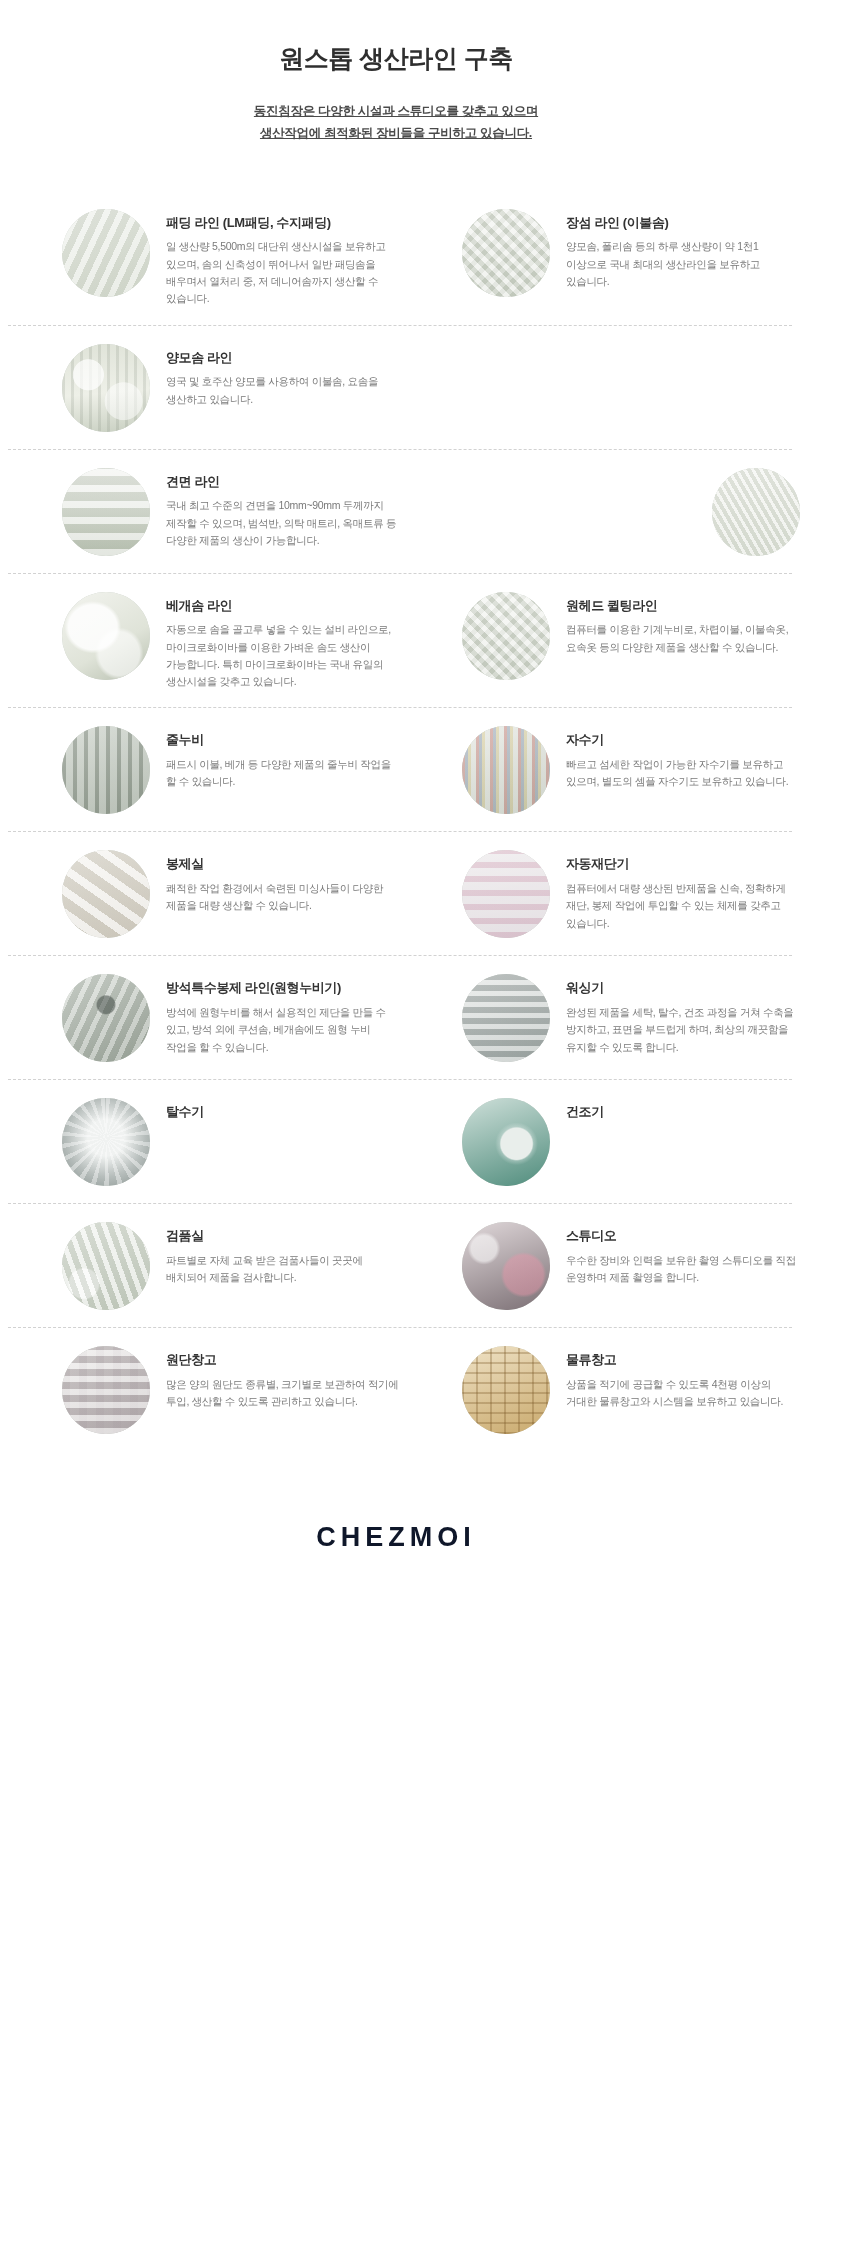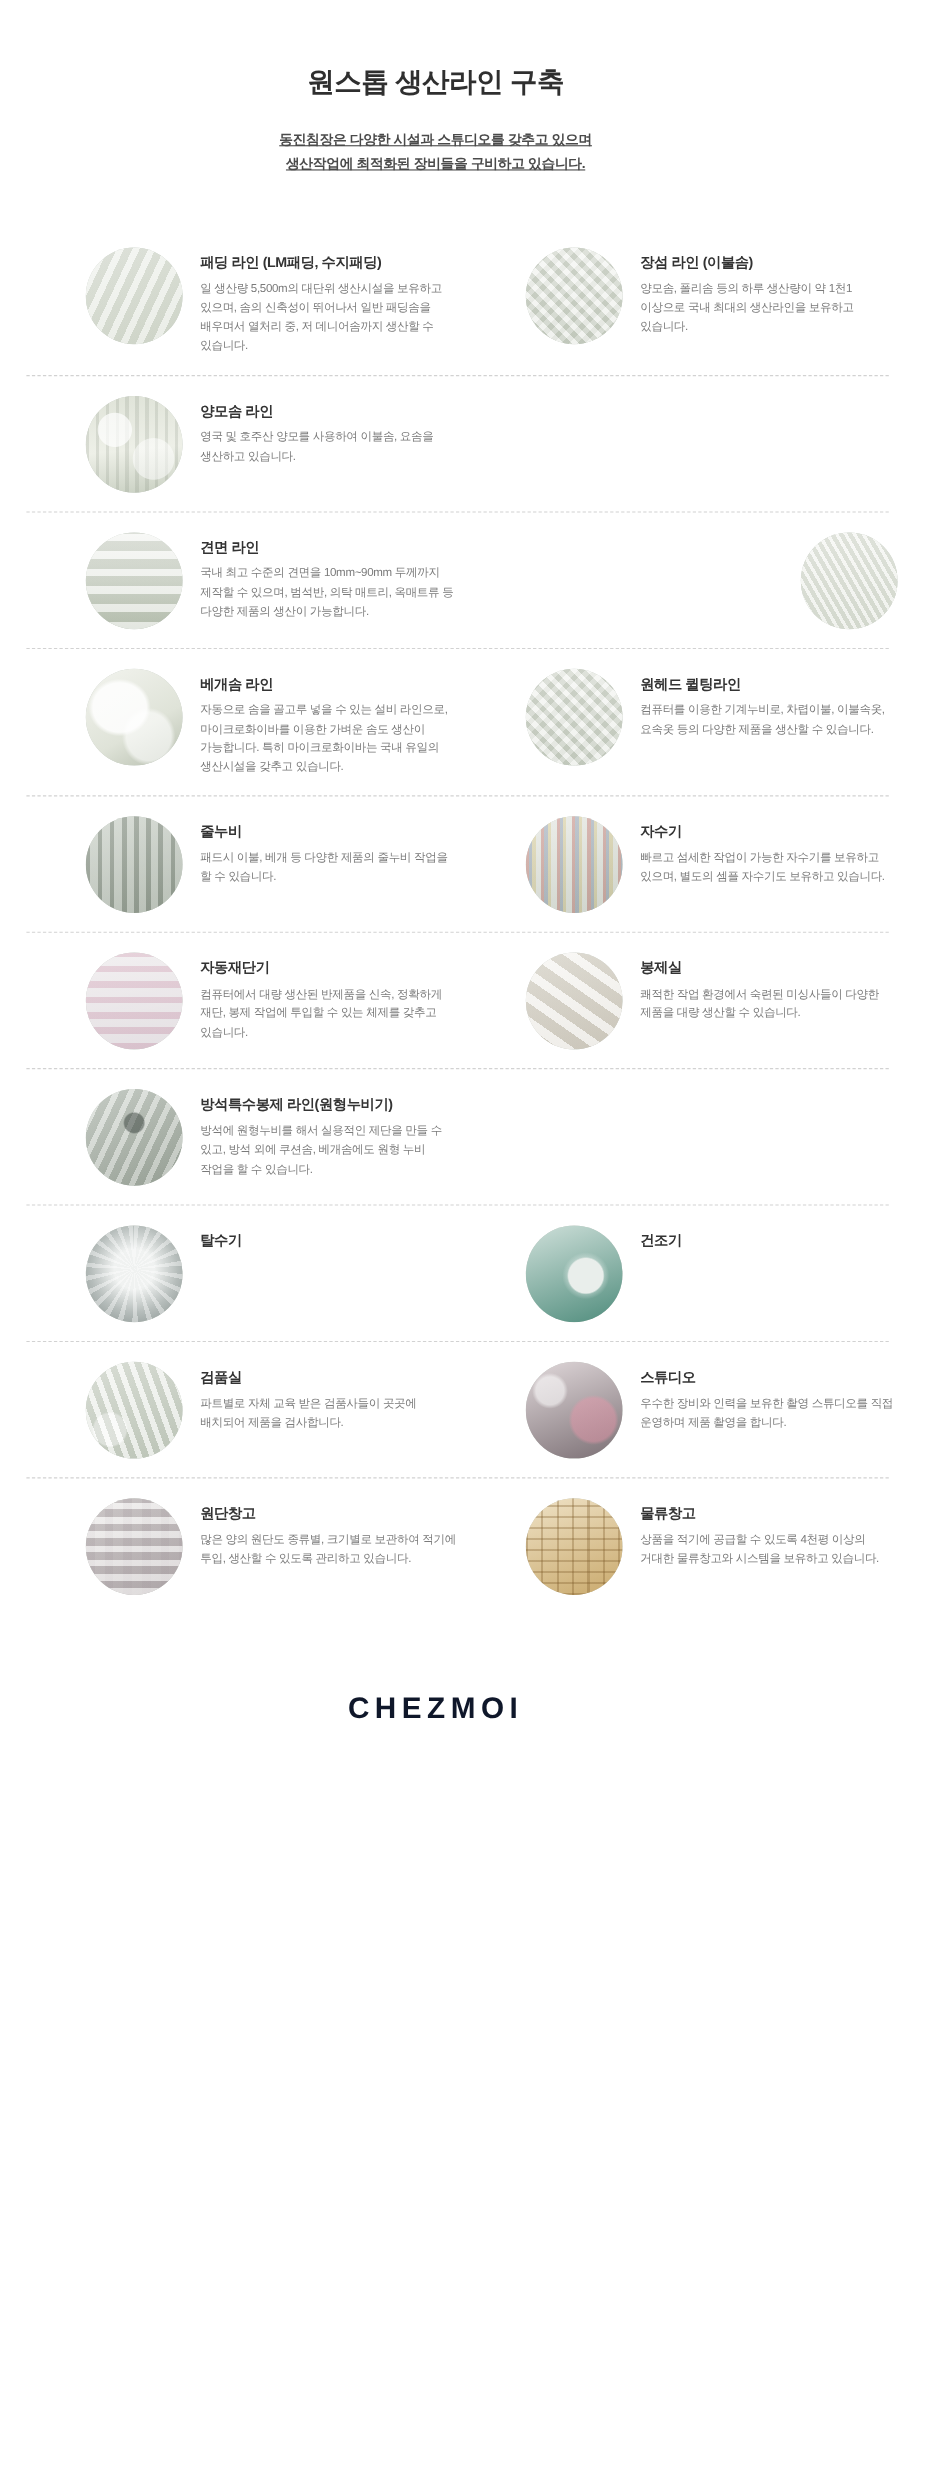--- a/index.html
+++ b/index.html
@@ -8,21 +8,21 @@
     width: 860px;
     background: #ffffff;
     font-family: "Liberation Sans", "DejaVu Sans", sans-serif;
     color: #3a3a3a;
   }
   .page {
     width: 792px;
     min-height: 2244px;
     background: #ffffff;
     position: relative;
-    padding: 16px;
+    padding: 0;
   }
   
   .header {
     padding-top: 42px;
     text-align: center;
   }
   .header-title {
     font-size: 25px;
     font-weight: bold;
     color: #2f2f2f;
@@ -289,46 +289,55 @@
         <div class="txt">
           <p class="item-title">자수기</p>
           <p class="item-desc">빠르고 섬세한 작업이 가능한 자수기를 보유하고 있으며, 별도의 셈플 자수기도 보유하고 있습니다.</p>
         </div>
       </div>
     </div>
 
     <div class="row sep">
       <div class="cell">
         <div class="thumb">
+            <span class="ph ph-sew"></span>
+          </div>
+        <div class="txt">
+          <p class="item-title">봉제실</p>
+          <p class="item-desc">쾌적한 작업 환경에서 숙련된 미싱사들이 다양한 제품을 대량 생산할 수 있습니다.</p>
+        </div>
+      </div>
+      <div class="cell">
+        <div class="thumb">
             <span class="ph ph-cut"></span>
           </div>
         <div class="txt">
           <p class="item-title">자동재단기</p>
           <p class="item-desc">컴퓨터에서 대량 생산된 반제품을 신속, 정확하게 재단, 봉제 작업에 투입할 수 있는 체제를 갖추고 있습니다.</p>
         </div>
       </div>
-      <div class="cell">
-        <div class="thumb">
-            <span class="ph ph-sew"></span>
-          </div>
-        <div class="txt">
-          <p class="item-title">봉제실</p>
-          <p class="item-desc">쾌적한 작업 환경에서 숙련된 미싱사들이 다양한 제품을 대량 생산할 수 있습니다.</p>
-        </div>
-      </div>
     </div>
 
     <div class="row sep">
       <div class="cell">
         <div class="thumb">
             <span class="ph ph-special"></span>
           </div>
         <div class="txt">
           <p class="item-title">방석특수봉제 라인(원형누비기)</p>
           <p class="item-desc">방석에 원형누비를 해서 실용적인 제단을 만들 수 있고, 방석 외에 쿠션솜, 베개솜에도 원형 누비 작업을 할 수 있습니다.</p>
+        </div>
+      </div>
+      <div class="cell">
+        <div class="thumb">
+            <span class="ph ph-wash"></span>
+          </div>
+        <div class="txt">
+          <p class="item-title">워싱기</p>
+          <p class="item-desc">완성된 제품을 세탁, 탈수, 건조 과정을 거쳐 수축을 방지하고, 표면을 부드럽게 하며, 최상의 깨끗함을 유지할 수 있도록 합니다.</p>
         </div>
       </div>
     </div>
 
     <div class="row sep">
       <div class="cell">
         <div class="thumb">
             <span class="ph ph-spin"></span>
           </div>
         <div class="txt">

